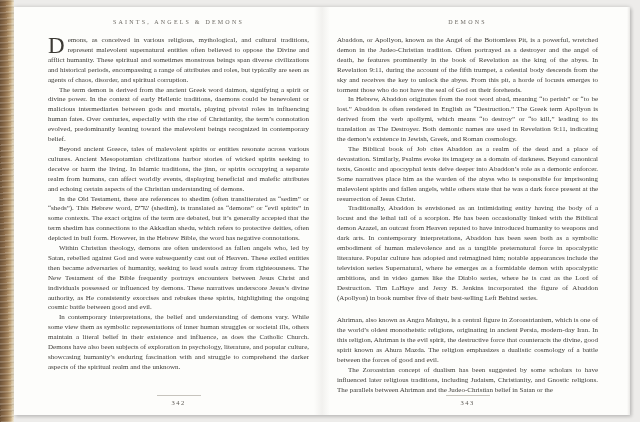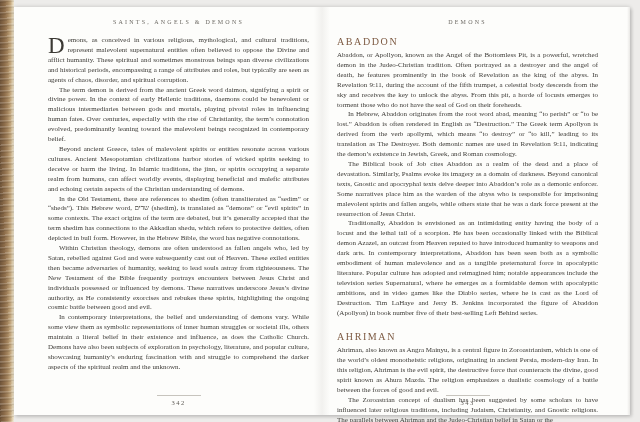--- a/index.html
+++ b/index.html
@@ -94,29 +94,27 @@
       <div class="folio">342</div>
     </div>
   </div>
 
   <div class="page page-right">
     <div class="textcol">
       <div class="running-head">DEMONS</div>
       <div class="bodytext">
 
         <div class="section">
-          <h2 class="section-heading">ABADDON</h2>
           <p class="noindent">Abaddon, or Apollyon, known as the Angel of the Bottomless Pit, is a powerful, wretched demon in the Judeo-Christian tradition. Often portrayed as a destroyer and the angel of death, he features prominently in the book of Revelation as the king of the abyss. In Revelation 9:11, during the account of the fifth trumpet, a celestial body descends from the sky and receives the key to unlock the abyss. From this pit, a horde of locusts emerges to torment those who do not have the seal of God on their foreheads.</p>
           <p>In Hebrew, Abaddon originates from the root word abad, meaning “to perish” or “to be lost.” Abaddon is often rendered in English as “Destruction.” The Greek term Apollyon is derived from the verb apollymi, which means “to destroy” or “to kill,” leading to its translation as The Destroyer. Both demonic names are used in Revelation 9:11, indicating the demon’s existence in Jewish, Greek, and Roman cosmology.</p>
           <p>The Biblical book of Job cites Abaddon as a realm of the dead and a place of devastation. Similarly, Psalms evoke its imagery as a domain of darkness. Beyond canonical texts, Gnostic and apocryphal texts delve deeper into Abaddon’s role as a demonic enforcer. Some narratives place him as the warden of the abyss who is responsible for imprisoning malevolent spirits and fallen angels, while others state that he was a dark force present at the resurrection of Jesus Christ.</p>
           <p>Traditionally, Abaddon is envisioned as an intimidating entity having the body of a locust and the lethal tail of a scorpion. He has been occasionally linked with the Biblical demon Azazel, an outcast from Heaven reputed to have introduced humanity to weapons and dark arts. In contemporary interpretations, Abaddon has been seen both as a symbolic embodiment of human malevolence and as a tangible preternatural force in apocalyptic literature. Popular culture has adopted and reimagined him; notable appearances include the television series Supernatural, where he emerges as a formidable demon with apocalyptic ambitions, and in video games like the Diablo series, where he is cast as the Lord of Destruction. Tim LaHaye and Jerry B. Jenkins incorporated the figure of Abaddon (Apollyon) in book number five of their best-selling Left Behind series.</p>
         </div>
 
         <div class="section">
-          <h2 class="section-heading">AHRIMAN</h2>
           <p class="noindent">Ahriman, also known as Angra Mainyu, is a central figure in Zoroastrianism, which is one of the world’s oldest monotheistic religions, originating in ancient Persia, modern-day Iran. In this religion, Ahriman is the evil spirit, the destructive force that counteracts the divine, good spirit known as Ahura Mazda. The religion emphasizes a dualistic cosmology of a battle between the forces of good and evil.</p>
           <p>The Zoroastrian concept of dualism has been suggested by some scholars to have influenced later religious traditions, including Judaism, Christianity, and Gnostic religions. The parallels between Ahriman and the Judeo-Christian belief in Satan or the</p>
         </div>
 
       </div>
     </div>
     <div class="footer">
       <div class="folio-rule"></div>
       <div class="folio">343</div>
     </div>

